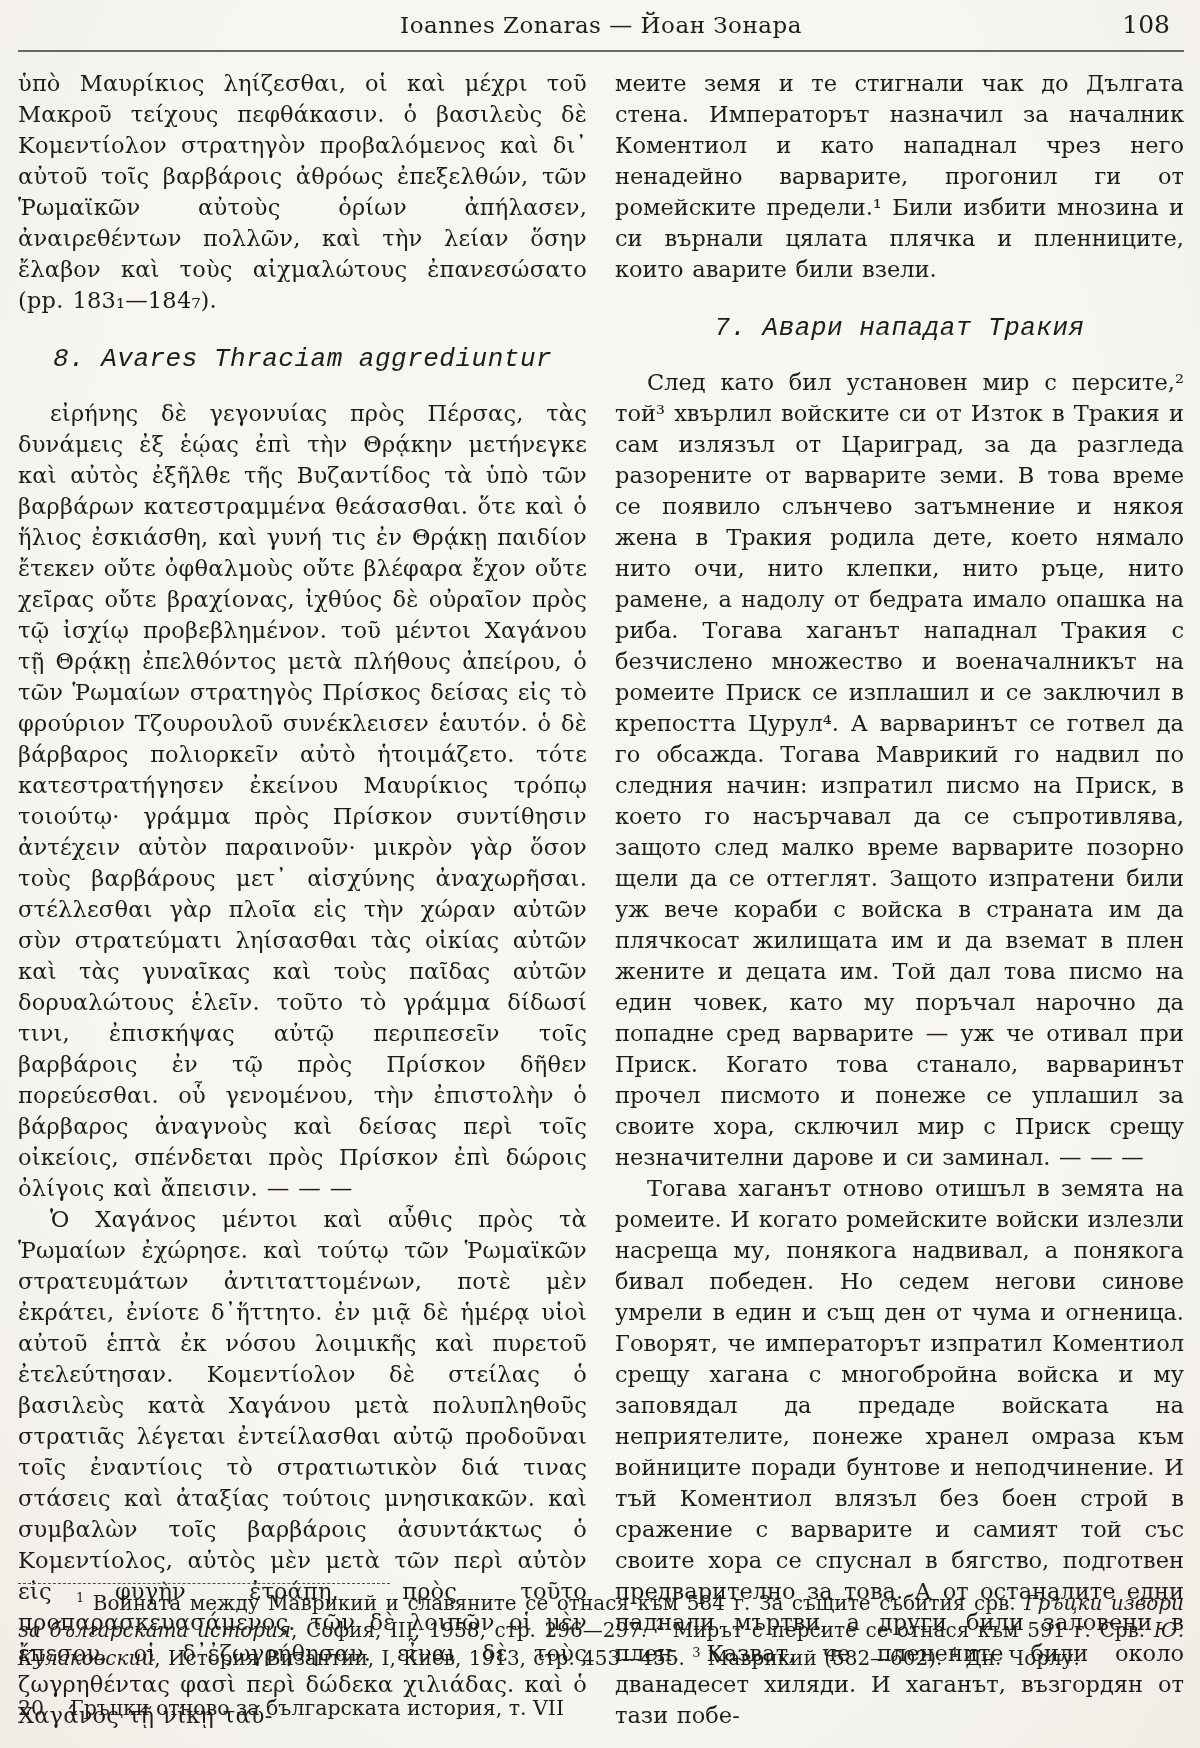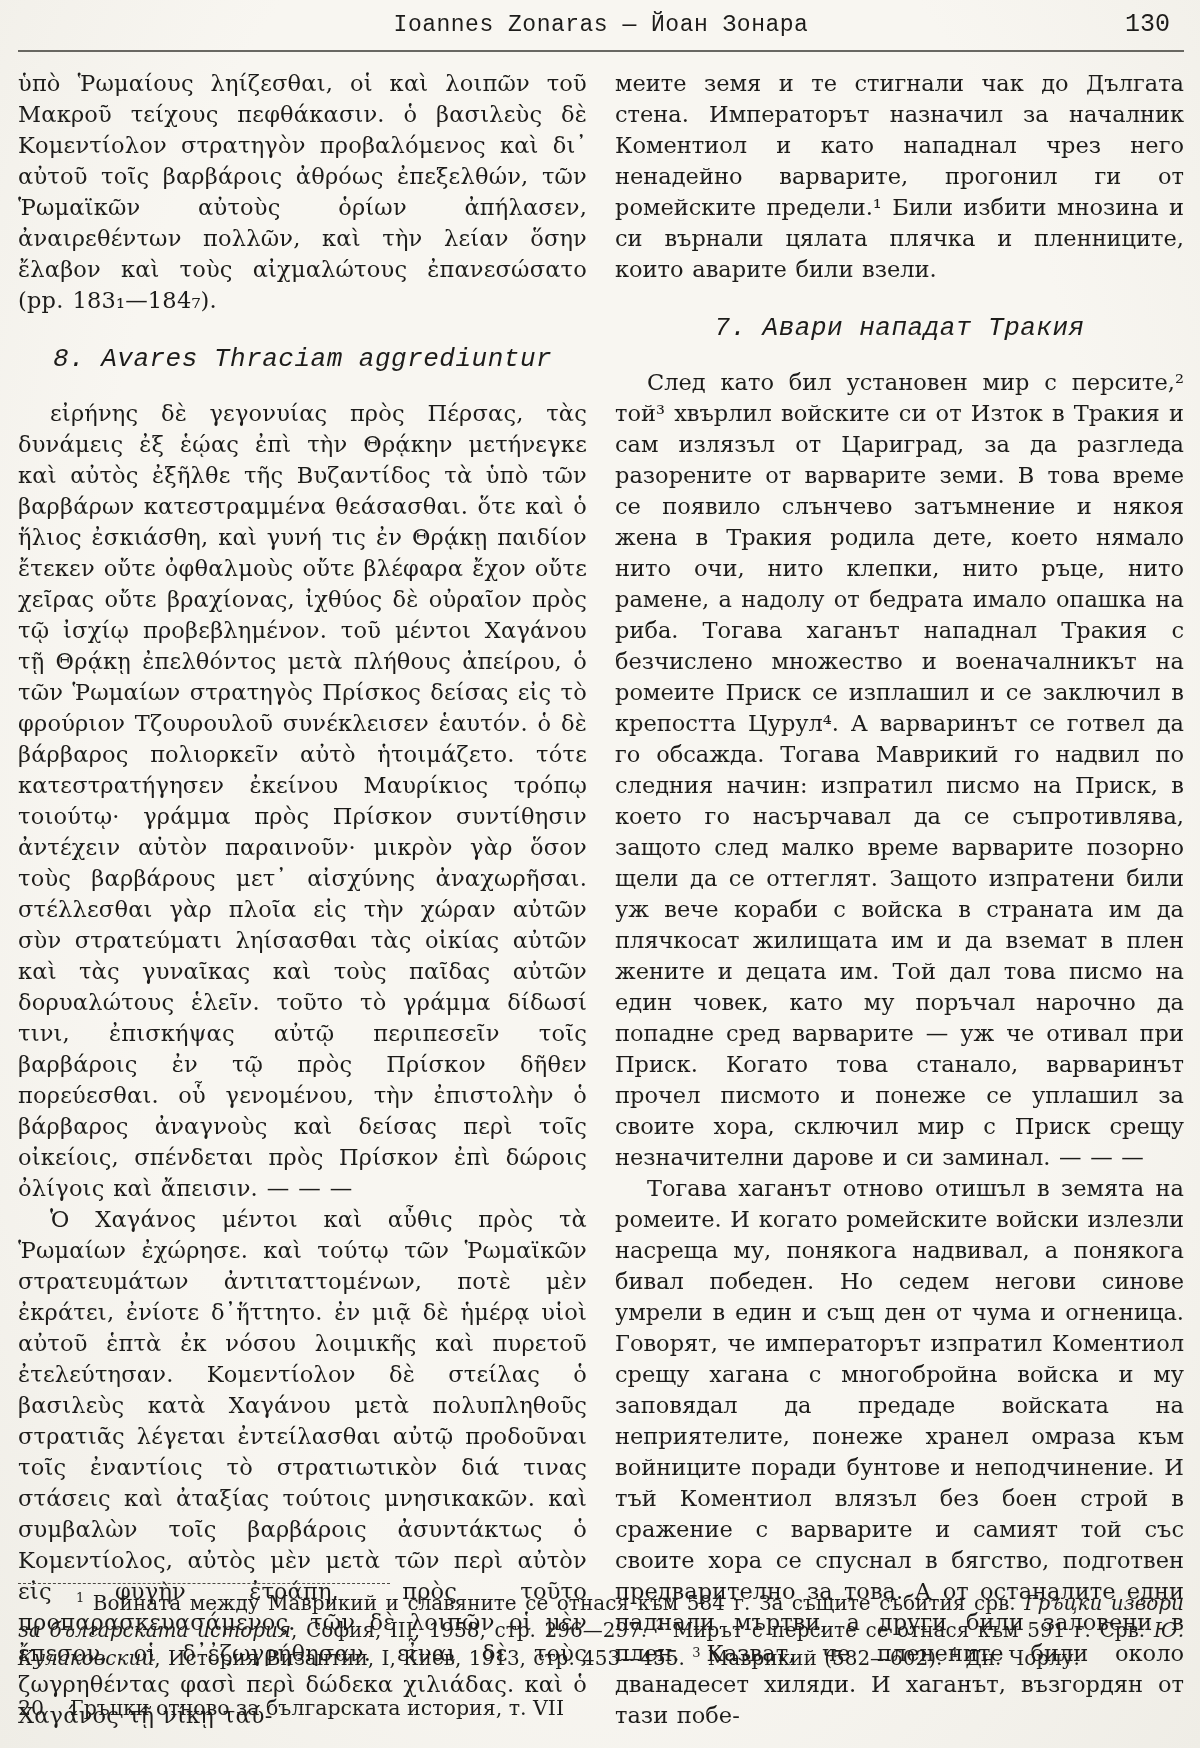--- a/index.html
+++ b/index.html
@@ -8,21 +8,21 @@
     width:1200px; height:1748px;
     margin:0 auto;
     background:#f6f4ee;
     background-image: radial-gradient(ellipse at 50% 40%, #f8f6f1 60%, #efede6 100%);
     color:#1d1c1a;
     font-family:"DejaVu Serif", serif;
     box-sizing:border-box;
     padding:10px 16px 0 18px;
     overflow:hidden;
   }
-  .header { position:relative; height:36px;font-family:Liberation Mono, monospace; }
+  .header { position:relative; height:36px; }
   .header-title { text-align:center; font-size:23px; letter-spacing:.5px; padding-top:2px; }
   .page-num { position:absolute; right:14px; top:0; font-size:25px; }
   .header-rule { border:none; border-top:2px solid #3a3833; margin:4px 0 0 0; opacity:.75; }
 
   .columns { display:flex; gap:28px; margin-top:16px; }
   .col { flex:1; min-width:0; }
 
   p.body {
     font-size:22.5px; line-height:31px;
     text-align:justify; margin:0;
@@ -53,28 +53,28 @@
   .footer { margin-top:24px; font-size:20.5px; display:flex; align-items:baseline;text-align:right; }
   .footer .sig { margin-right:26px; }
 </style>
 </head>
 <body>
 
 <div class="page">
 
   <div class="header">
     <div class="header-title">Ioannes Zonaras — Йоан Зонара</div>
-    <div class="page-num">130</div>
+    <div class="page-num">108</div>
   </div>
   <hr class="header-rule">
 
   <div class="columns">
 
     <div class="col">
-      <p class="body gr">ὑπὸ Ῥωμαίους ληίζεσθαι, οἱ καὶ λοιπῶν τοῦ Μακροῦ τείχους πεφθάκασιν. ὁ βασιλεὺς δὲ Κομεντίολον στρατηγὸν προβαλόμενος καὶ δι᾽ αὐτοῦ τοῖς βαρβάροις ἀθρόως ἐπεξελθών, τῶν Ῥωμαϊκῶν αὐτοὺς ὁρίων ἀπήλασεν, ἀναιρεθέντων πολλῶν, καὶ τὴν λείαν ὅσην ἔλαβον καὶ τοὺς αἰχμαλώτους ἐπανεσώσατο (pp. 183₁—184₇).</p>
+      <p class="body gr">ὑπὸ Μαυρίκιος ληίζεσθαι, οἱ καὶ μέχρι τοῦ Μακροῦ τείχους πεφθάκασιν. ὁ βασιλεὺς δὲ Κομεντίολον στρατηγὸν προβαλόμενος καὶ δι᾽ αὐτοῦ τοῖς βαρβάροις ἀθρόως ἐπεξελθών, τῶν Ῥωμαϊκῶν αὐτοὺς ὁρίων ἀπήλασεν, ἀναιρεθέντων πολλῶν, καὶ τὴν λείαν ὅσην ἔλαβον καὶ τοὺς αἰχμαλώτους ἐπανεσώσατο (pp. 183₁—184₇).</p>
       <div class="section-heading">8. Avares Thraciam aggrediuntur</div>
       <p class="body gr indent">εἰρήνης δὲ γεγονυίας πρὸς Πέρσας, τὰς δυνάμεις ἐξ ἑῴας ἐπὶ τὴν Θρᾴκην μετήνεγκε καὶ αὐτὸς ἐξῆλθε τῆς Βυζαντίδος τὰ ὑπὸ τῶν βαρβάρων κατεστραμμένα θεάσασθαι. ὅτε καὶ ὁ ἥλιος ἐσκιάσθη, καὶ γυνή τις ἐν Θρᾴκῃ παιδίον ἔτεκεν οὔτε ὀφθαλμοὺς οὔτε βλέφαρα ἔχον οὔτε χεῖρας οὔτε βραχίονας, ἰχθύος δὲ οὐραῖον πρὸς τῷ ἰσχίῳ προβεβλημένον. τοῦ μέντοι Χαγάνου τῇ Θρᾴκῃ ἐπελθόντος μετὰ πλήθους ἀπείρου, ὁ τῶν Ῥωμαίων στρατηγὸς Πρίσκος δείσας εἰς τὸ φρούριον Τζουρουλοῦ συνέκλεισεν ἑαυτόν. ὁ δὲ βάρβαρος πολιορκεῖν αὐτὸ ἡτοιμάζετο. τότε κατεστρατήγησεν ἐκείνου Μαυρίκιος τρόπῳ τοιούτῳ· γράμμα πρὸς Πρίσκον συντίθησιν ἀντέχειν αὐτὸν παραινοῦν· μικρὸν γὰρ ὅσον τοὺς βαρβάρους μετ᾽ αἰσχύνης ἀναχωρῆσαι. στέλλεσθαι γὰρ πλοῖα εἰς τὴν χώραν αὐτῶν σὺν στρατεύματι ληίσασθαι τὰς οἰκίας αὐτῶν καὶ τὰς γυναῖκας καὶ τοὺς παῖδας αὐτῶν δορυαλώτους ἑλεῖν. τοῦτο τὸ γράμμα δίδωσί τινι, ἐπισκήψας αὐτῷ περιπεσεῖν τοῖς βαρβάροις ἐν τῷ πρὸς Πρίσκον δῆθεν πορεύεσθαι. οὗ γενομένου, τὴν ἐπιστολὴν ὁ βάρβαρος ἀναγνοὺς καὶ δείσας περὶ τοῖς οἰκείοις, σπένδεται πρὸς Πρίσκον ἐπὶ δώροις ὀλίγοις καὶ ἄπεισιν. — — —</p>
       <p class="body gr indent gap-top-large">Ὁ Χαγάνος μέντοι καὶ αὖθις πρὸς τὰ Ῥωμαίων ἐχώρησε. καὶ τούτῳ τῶν Ῥωμαϊκῶν στρατευμάτων ἀντιταττομένων, ποτὲ μὲν ἐκράτει, ἐνίοτε δ᾽ἥττητο. ἐν μιᾷ δὲ ἡμέρᾳ υἱοὶ αὐτοῦ ἑπτὰ ἐκ νόσου λοιμικῆς καὶ πυρετοῦ ἐτελεύτησαν. Κομεντίολον δὲ στείλας ὁ βασιλεὺς κατὰ Χαγάνου μετὰ πολυπληθοῦς στρατιᾶς λέγεται ἐντείλασθαι αὐτῷ προδοῦναι τοῖς ἐναντίοις τὸ στρατιωτικὸν διά τινας στάσεις καὶ ἀταξίας τούτοις μνησικακῶν. καὶ συμβαλὼν τοῖς βαρβάροις ἀσυντάκτως ὁ Κομεντίολος, αὐτὸς μὲν μετὰ τῶν περὶ αὐτὸν εἰς φυγὴν ἐτράπη, πρὸς τοῦτο προπαρασκευασάμενος. τῶν δὲ λοιπῶν οἱ μὲν ἔπεσον, οἱ δ᾽ἐζωγρήθησαν. εἶναι δὲ τοὺς ζωγρηθέντας φασὶ περὶ δώδεκα χιλιάδας. καὶ ὁ Χαγάνος τῇ νίκῃ ταύ-</p>
     </div>
 
     <div class="col">
       <p class="body bg">меите земя и те стигнали чак до Дългата стена. Императорът назначил за началник Коментиол и като нападнал чрез него ненадейно варварите, прогонил ги от ромейските предели.¹ Били избити мнозина и си върнали цялата плячка и пленниците, които аварите били взели.</p>
       <div class="section-heading">7. Авари нападат Тракия</div>
       <p class="body bg indent">След като бил установен мир с персите,² той³ хвърлил войските си от Изток в Тракия и сам излязъл от Цариград, за да разгледа разорените от варварите земи. В това време се появило слънчево затъмнение и някоя жена в Тракия родила дете, което нямало нито очи, нито клепки, нито ръце, нито рамене, а надолу от бедрата имало опашка на риба. Тогава хаганът нападнал Тракия с безчислено множество и военачалникът на ромеите Приск се изплашил и се заключил в крепостта Цурул⁴. А варваринът се готвел да го обсажда. Тогава Маврикий го надвил по следния начин: изпратил писмо на Приск, в което го насърчавал да се съпротивлява, защото след малко време варварите позорно щели да се оттеглят. Защото изпратени били уж вече кораби с войска в страната им да плячкосат жилищата им и да вземат в плен жените и децата им. Той дал това писмо на един човек, като му поръчал нарочно да попадне сред варварите — уж че отивал при Приск. Когато това станало, варваринът прочел писмото и понеже се уплашил за своите хора, сключил мир с Приск срещу незначителни дарове и си заминал. — — —</p>
       <p class="body bg indent gap-top-small">Тогава хаганът отново отишъл в земята на ромеите. И когато ромейските войски излезли насреща му, понякога надвивал, а понякога бивал победен. Но седем негови синове умрели в един и същ ден от чума и огненица. Говорят, че императорът изпратил Коментиол срещу хагана с многобройна войска и му заповядал да предаде войската на неприятелите, понеже хранел омраза към войниците поради бунтове и неподчинение. И тъй Коментиол влязъл без боен строй в сражение с варварите и самият той със своите хора се спуснал в бягство, подготвен предварително за това. А от останалите едни паднали мъртви, а други били заловени в плен. Казват, че пленените били около дванадесет хиляди. И хаганът, възгордян от тази побе-</p>

